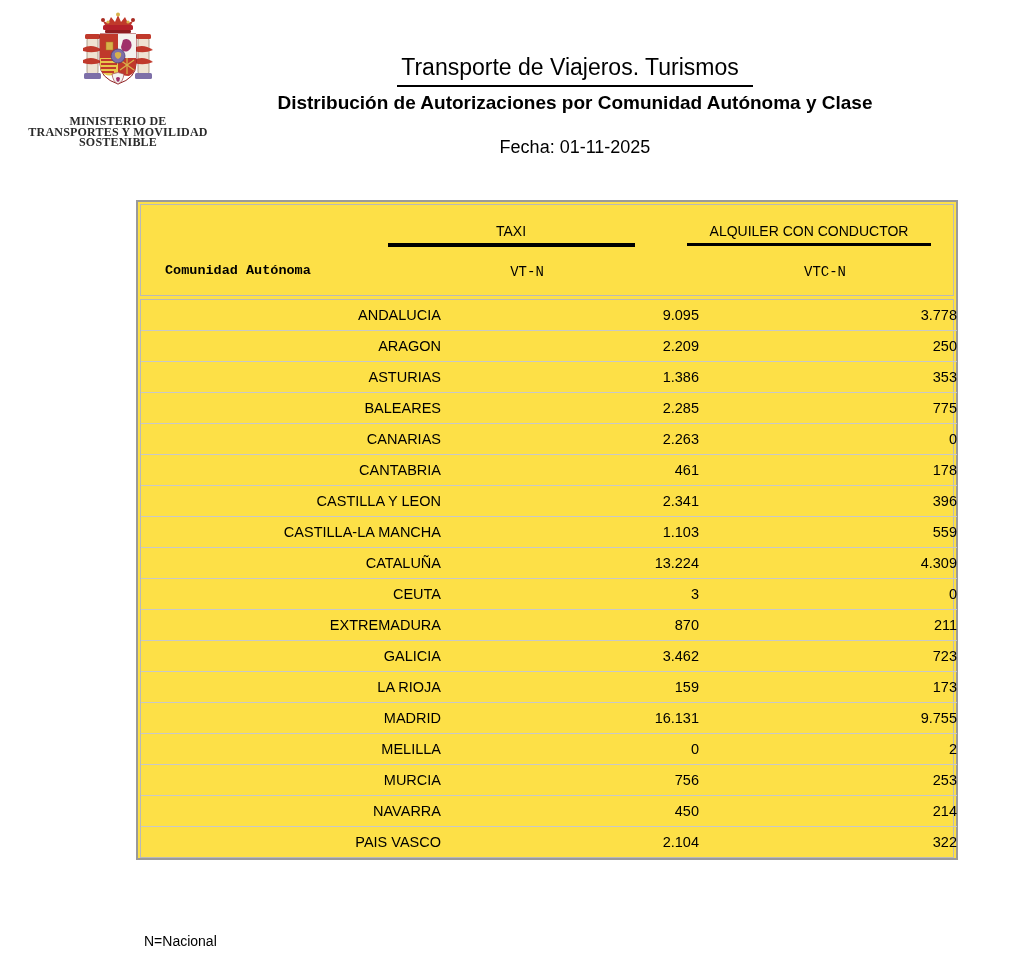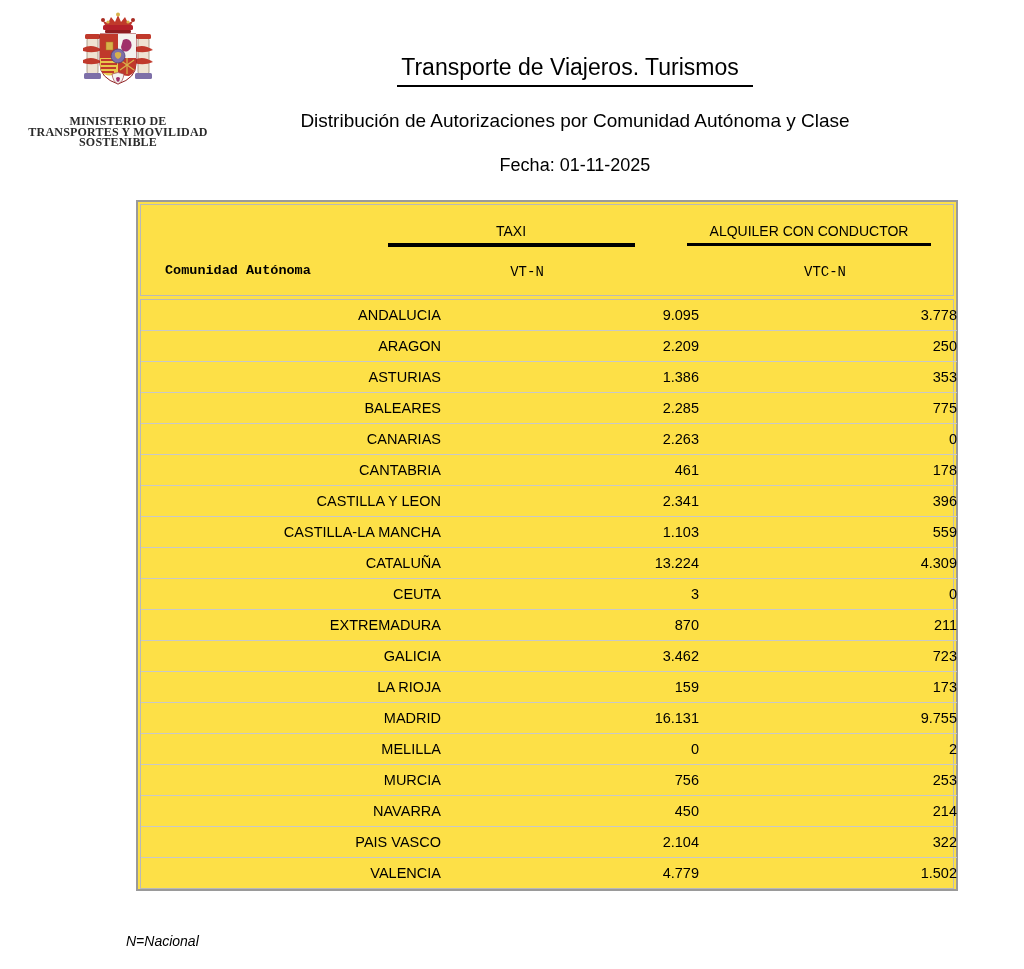--- a/index.html
+++ b/index.html
@@ -60,23 +60,23 @@
   #doc-title {
     display: inline-block;
     font-size: 23px;
     font-weight: 400;
     line-height: 30px;
     border-bottom: 2px solid #000;
     padding: 0 14px 3px 4px;
     white-space: pre;
   }
   #doc-subtitle {
-    margin-top: 22px;
+    margin-top: 4px;
     font-size: 19px;
-    font-weight: 400;
+    font-weight: 700;
     line-height: 24px;
   }
   #doc-date {
     margin-top: 21px;
     font-size: 18px;
     font-weight: 400;
     line-height: 22px;
   }
 
   
@@ -197,25 +197,24 @@
   }
   .total-row .t-vtc {
     position: absolute; left: 560px; top: 0; width: 258px;
     text-align: right; padding-right: 75px;
     line-height: 34px; font-size: 14.5px;
     box-sizing: border-box;
   }
 
   #footnote {
     position: absolute;
-    left: 126px;
+    left: 144px;
     top: 932px;
     font-size: 14px;
     line-height: 18px;
-    font-style: italic;
   }
 </style>
 </head>
 <body>
 
 <div id="doc-header">
 
   <div id="ministry-block">
     <svg id="coat-of-arms" viewBox="0 0 74 84">
 
@@ -398,25 +397,20 @@
             <tr>
               <td class="c-name">NAVARRA</td>
               <td class="c-vt">450</td>
               <td class="c-vtc">214</td>
             </tr>
             <tr>
               <td class="c-name">PAIS VASCO</td>
               <td class="c-vt">2.104</td>
               <td class="c-vtc">322</td>
             </tr>
-            <tr>
-              <td class="c-name">VALENCIA</td>
-              <td class="c-vt">4.779</td>
-              <td class="c-vtc">1.502</td>
-            </tr>
           </tbody>
       </table>
     </div>
 
 
   </div>
 </div>
 
 <div id="footnote">N=Nacional</div>
 

